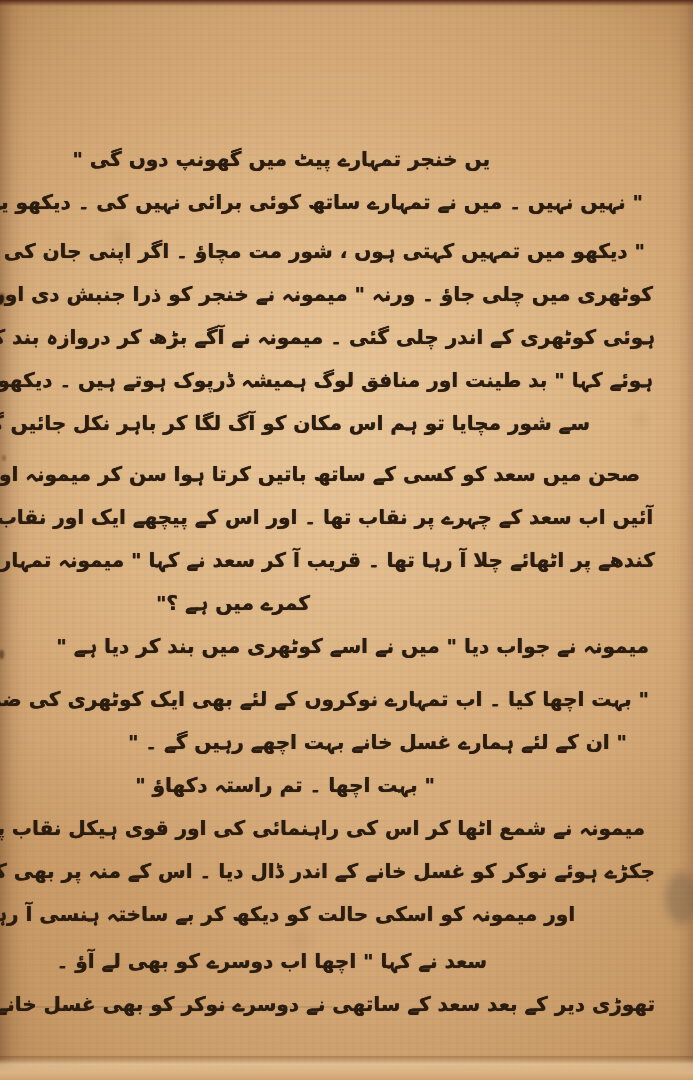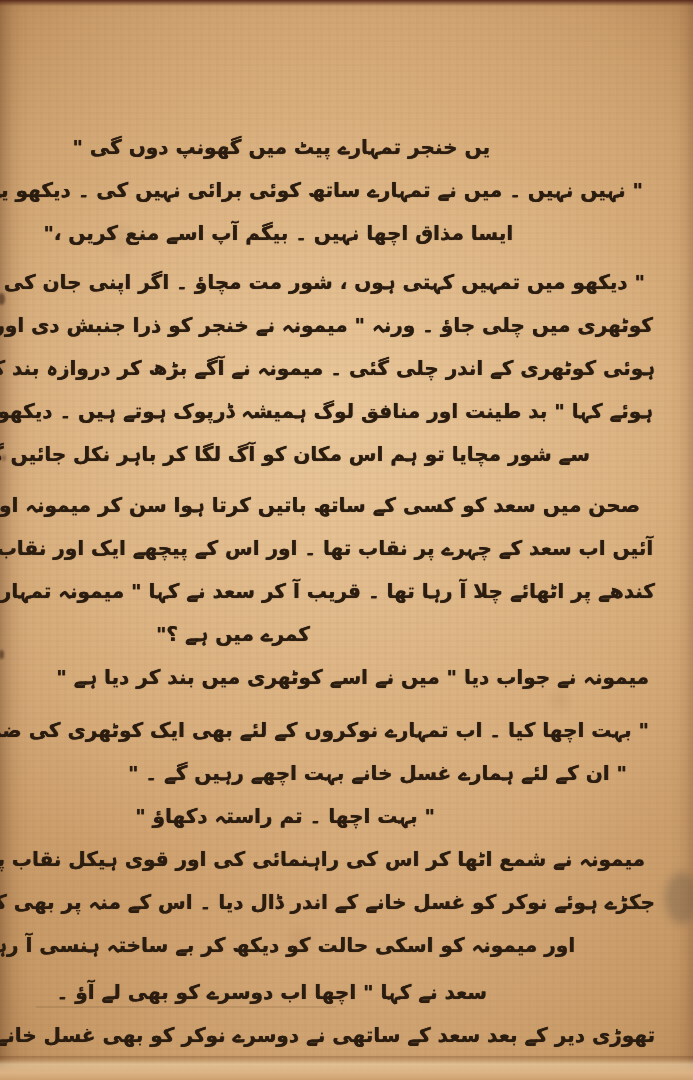--- a/index.html
+++ b/index.html
@@ -49,21 +49,21 @@
   .smudge {
     position: absolute; right: -6px; top: 872px; width: 34px; height: 52px;
     background: rgba(88,74,62,0.32); border-radius: 50%; filter: blur(4px);
   }
   .scratch {
     position: absolute; left: 36px; top: 1006px; width: 300px; height: 2px;
     background: rgba(60,35,15,0.10); filter: blur(0.5px);
   }
   .text-block {
     position: absolute;
-    top: 126px; right: 38px; left: 8px;
+    top: 138px; right: 38px; left: 8px;
     direction: rtl;
   }
   .line {
     direction: rtl;
     text-align: right;
     white-space: nowrap;
     font-size: 20px;
     font-weight: 700;
     line-height: 43px;
     color: #2b1c10;
@@ -77,21 +77,20 @@
   <div class="grain"></div>
   <div class="edge-top"></div>
   <div class="speck s1"></div>
   <div class="speck s2"></div>
   <div class="speck s3"></div>
   <div class="smudge"></div>
   <div class="scratch"></div>
   <div class="text-block" id="text-block">
       <div class="line" style="margin-right: 165px; color: rgb(43, 28, 16);">یں خنجر تمہارے پیٹ میں گھونپ دوں گی "</div>
       <div class="line" style="margin-right: 12px; color: rgb(43, 28, 16);">" نہیں نہیں ۔ میں نے تمہارے ساتھ کوئی برائی نہیں کی ۔ دیکھو یہ خنجر بہت تیز ہے</div>
-      <div class="line" style="margin-right: 142px; color: rgb(43, 28, 16);">ایسا مذاق اچھا نہیں ۔ بیگم آپ اسے منع کریں ،"</div>
       <div class="line" style="margin-right: 10px; margin-top: 6px; color: rgb(43, 28, 16);">" دیکھو میں تمہیں کہتی ہوں ، شور مت مچاؤ ۔ اگر اپنی جان کی خیر چاہتی ہو تو اس</div>
       <div class="line" style="margin-right: 2px; color: rgb(43, 28, 16);">کوٹھری میں چلی جاؤ ۔ ورنہ " میمونہ نے خنجر کو ذرا جنبش دی اور خادمہ خوف سے کانپتی</div>
       <div class="line" style="color: rgb(43, 28, 16);">ہوئی کوٹھری کے اندر چلی گئی ۔ میمونہ نے آگے بڑھ کر دروازہ بند کر دیا اور پھر کنڈی چڑھاتے</div>
       <div class="line" style="margin-right: 2px; color: rgb(43, 28, 16);">ہوئے کہا " بد طینت اور منافق لوگ ہمیشہ ڈرپوک ہوتے ہیں ۔ دیکھو ۔ اگر تم نے اندر</div>
       <div class="line" style="margin-right: 65px; color: rgb(43, 28, 16);">سے شور مچایا تو ہم اس مکان کو آگ لگا کر باہر نکل جائیں گے ۔"</div>
       <div class="line" style="margin-right: 15px; margin-top: 8px; color: rgb(43, 28, 16);">صحن میں سعد کو کسی کے ساتھ باتیں کرتا ہوا سن کر میمونہ اور اس کی ماں باہر نکل</div>
       <div class="line" style="margin-right: 2px; color: rgb(43, 28, 16);">آئیں اب سعد کے چہرے پر نقاب تھا ۔ اور اس کے پیچھے ایک اور نقاب پوش کسی کو اپنے</div>
       <div class="line" style="color: rgb(43, 28, 16);">کندھے پر اٹھائے چلا آ رہا تھا ۔ قریب آ کر سعد نے کہا " میمونہ تمہاری خادمہ کون سے</div>
       <div class="line" style="margin-right: 345px; color: rgb(43, 28, 16);">کمرے میں ہے ؟"</div>
       <div class="line" style="margin-right: 6px; color: rgb(43, 28, 16);">میمونہ نے جواب دیا " میں نے اسے کوٹھری میں بند کر دیا ہے "</div>

